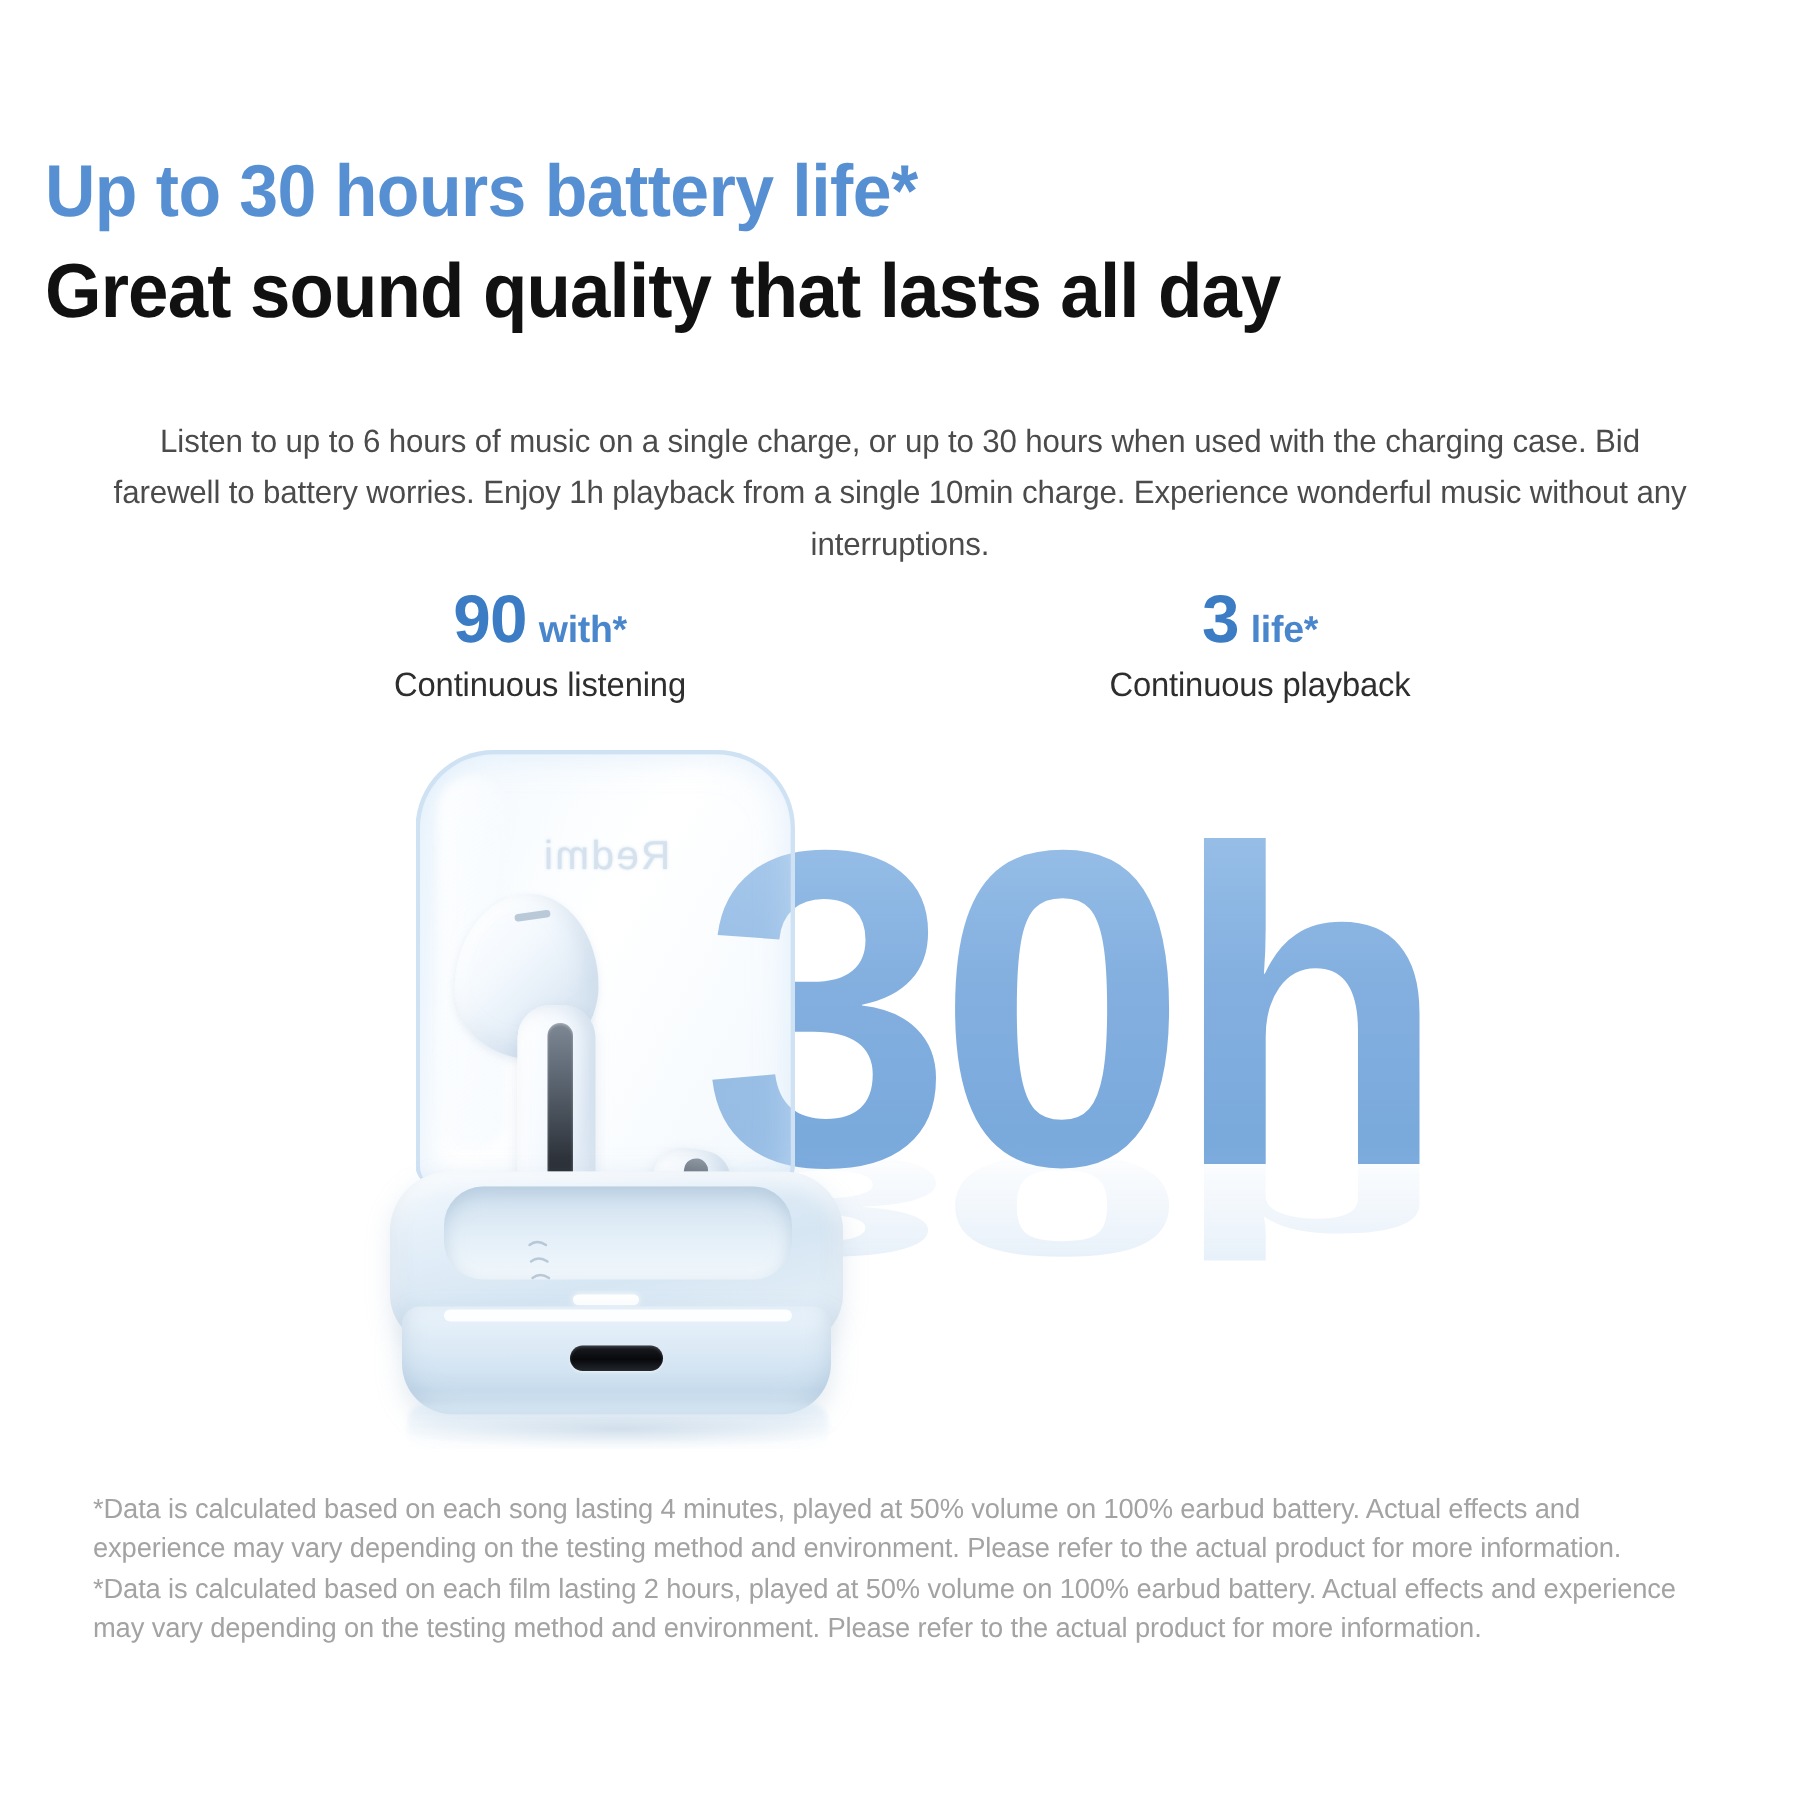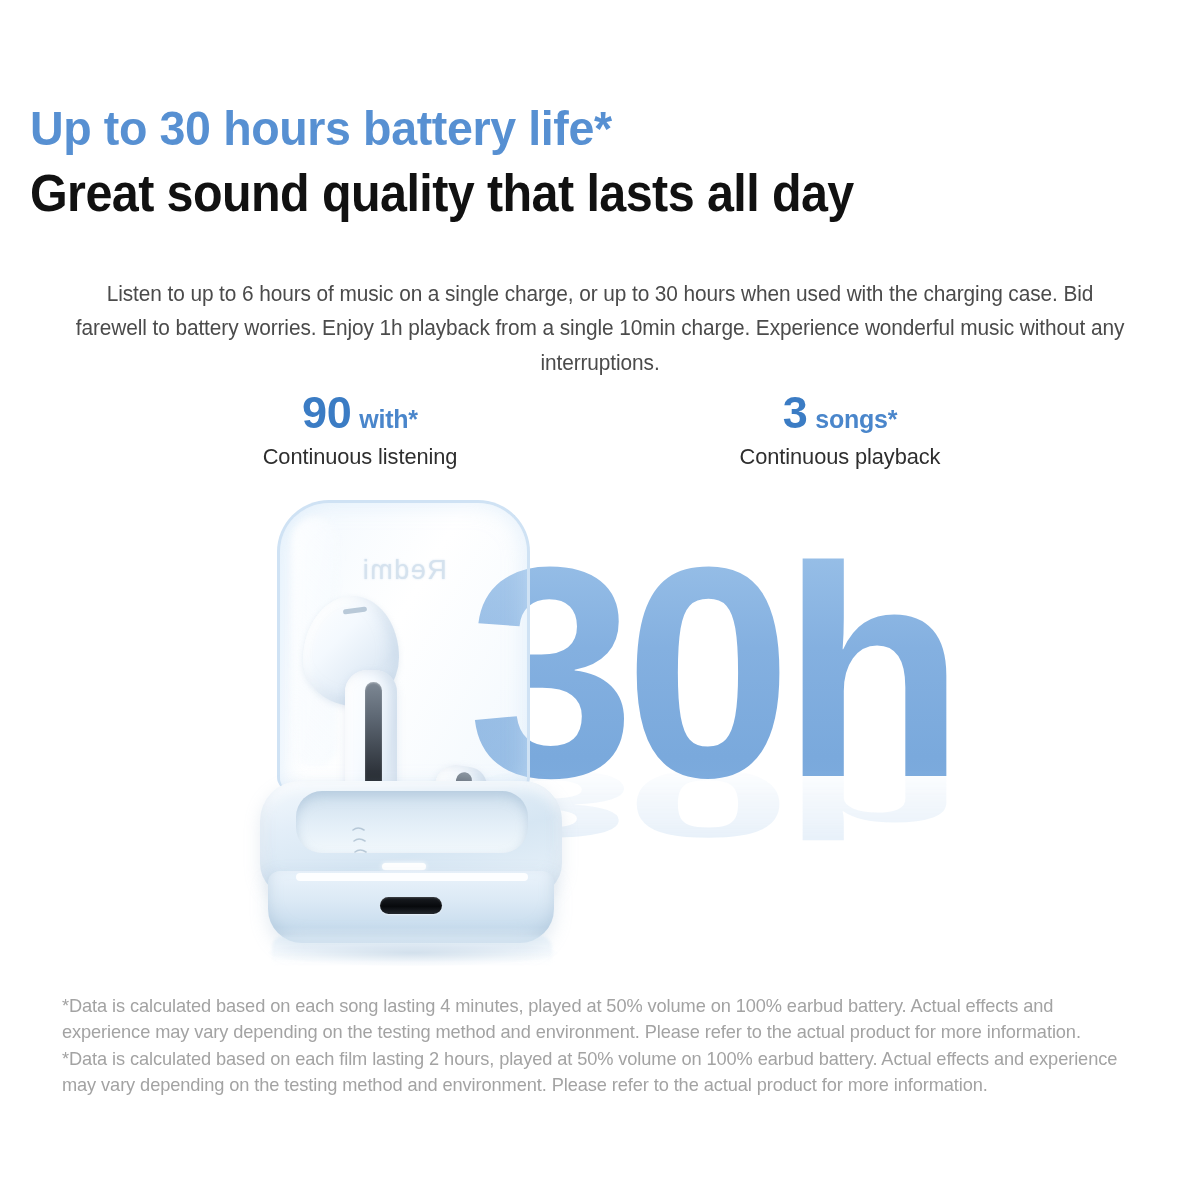--- a/index.html
+++ b/index.html
@@ -391,21 +391,21 @@
     <div class="stat-item">
       <div class="stat-value-line">
         <span class="stat-number">90</span>
         <span class="stat-unit">with*</span>
       </div>
       <div class="stat-caption">Continuous listening</div>
     </div>
     <div class="stat-item">
       <div class="stat-value-line">
         <span class="stat-number">3</span>
-        <span class="stat-unit">songs*</span>
+        <span class="stat-unit">life*</span>
       </div>
       <div class="stat-caption">Continuous playback</div>
     </div>
   </div>
 
   <div class="hero">
 
     <div class="hero-30h">30h</div>
     <div class="hero-30h-reflection" aria-hidden="true">30h</div>
 

